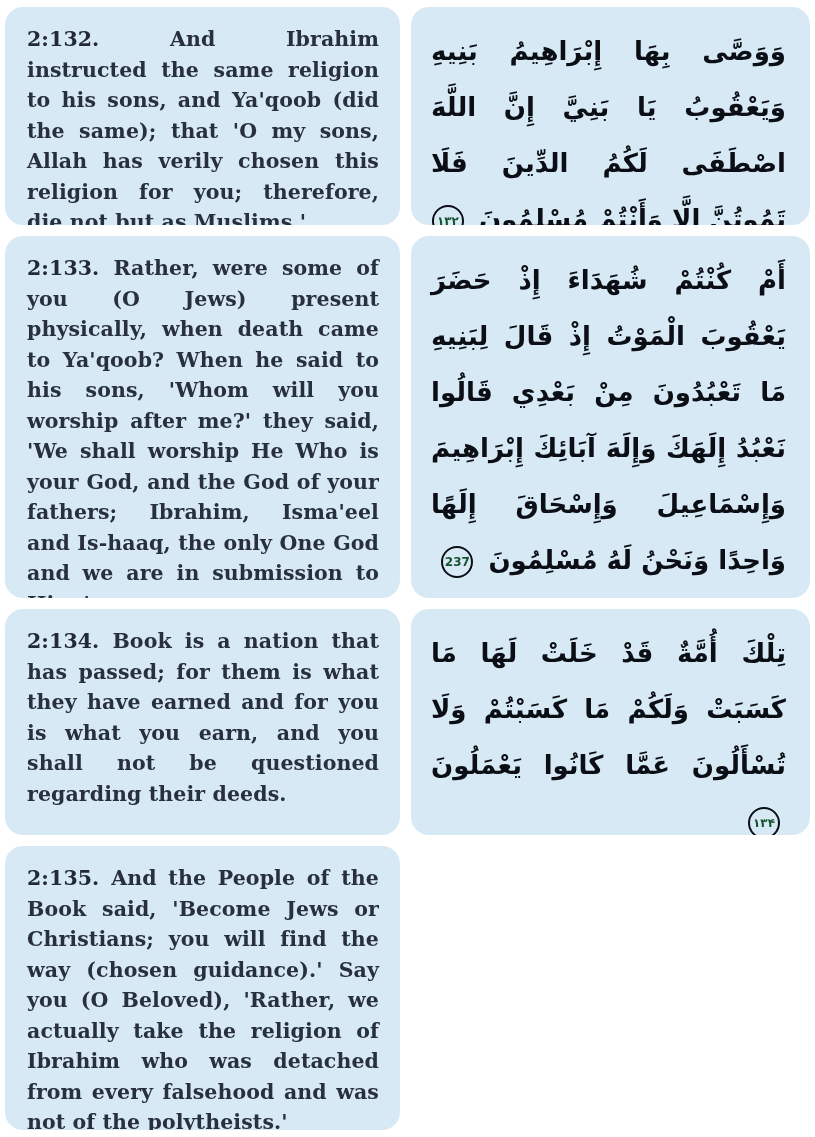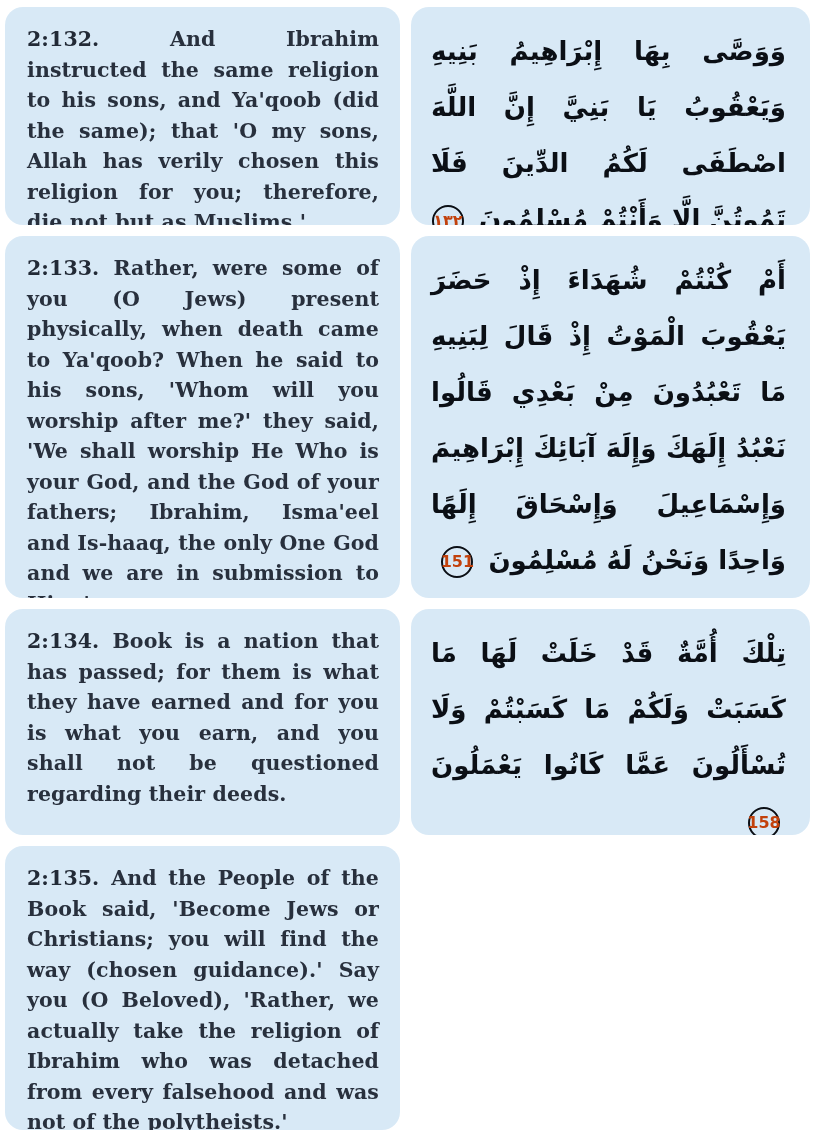--- a/index.html
+++ b/index.html
@@ -61,24 +61,24 @@
     text-align-last: right;
   }
   .ayah-circle {
     display: inline-flex;
     align-items: center;
     justify-content: center;
     width: 28px;
     height: 28px;
     border: 2.5px solid #0b0f15;
     border-radius: 50%;
-    font-size: 16px;
+    font-size: 12px;
     line-height: 1;
     font-weight: 700;
-    color: #c2410c;
+    color: #14532d;
     vertical-align: middle;
     margin-right: 6px;
     box-shadow: 0 0 0 1.5px #d8e9f6 inset;
   }
 </style>
 </head>
 <body>
 
 <div class="page">
 
@@ -90,30 +90,30 @@
     <p class="ar-text"><span>وَوَصَّى بِهَا إِبْرَاهِيمُ بَنِيهِ وَيَعْقُوبُ يَا بَنِيَّ إِنَّ اللَّهَ اصْطَفَى لَكُمُ الدِّينَ فَلَا تَمُوتُنَّ إِلَّا وَأَنْتُمْ مُسْلِمُونَ</span>
       <span class="ayah-circle">۱۳۲</span></p>
   </div>
 
   <div class="card english">
     <p class="en-text"><span class="verse-ref">2:133.</span>
       <span>Rather, were some of you (O Jews) present physically, when death came to Ya'qoob? When he said to his sons, 'Whom will you worship after me?' they said, 'We shall worship He Who is your God, and the God of your fathers; Ibrahim, Isma'eel and Is-haaq, the only One God and we are in submission to Him.'</span></p>
   </div>
   <div class="card arabic">
     <p class="ar-text"><span>أَمْ كُنْتُمْ شُهَدَاءَ إِذْ حَضَرَ يَعْقُوبَ الْمَوْتُ إِذْ قَالَ لِبَنِيهِ مَا تَعْبُدُونَ مِنْ بَعْدِي قَالُوا نَعْبُدُ إِلَهَكَ وَإِلَهَ آبَائِكَ إِبْرَاهِيمَ وَإِسْمَاعِيلَ وَإِسْحَاقَ إِلَهًا وَاحِدًا وَنَحْنُ لَهُ مُسْلِمُونَ</span>
-      <span class="ayah-circle">151</span></p>
+      <span class="ayah-circle">237</span></p>
   </div>
 
   <div class="card english">
     <p class="en-text"><span class="verse-ref">2:134.</span>
       <span>Book is a nation that has passed; for them is what they have earned and for you is what you earn, and you shall not be questioned regarding their deeds.</span></p>
   </div>
   <div class="card arabic">
     <p class="ar-text"><span>تِلْكَ أُمَّةٌ قَدْ خَلَتْ لَهَا مَا كَسَبَتْ وَلَكُمْ مَا كَسَبْتُمْ وَلَا تُسْأَلُونَ عَمَّا كَانُوا يَعْمَلُونَ</span>
-      <span class="ayah-circle">158</span></p>
+      <span class="ayah-circle">۱۳۴</span></p>
   </div>
 
   <div class="card english">
     <p class="en-text"><span class="verse-ref">2:135.</span>
       <span>And the People of the Book said, 'Become Jews or Christians; you will find the way (chosen guidance).' Say you (O Beloved), 'Rather, we actually take the religion of Ibrahim who was detached from every falsehood and was not of the polytheists.'</span></p>
   </div>
 
 </div>
 
 </body></html>

